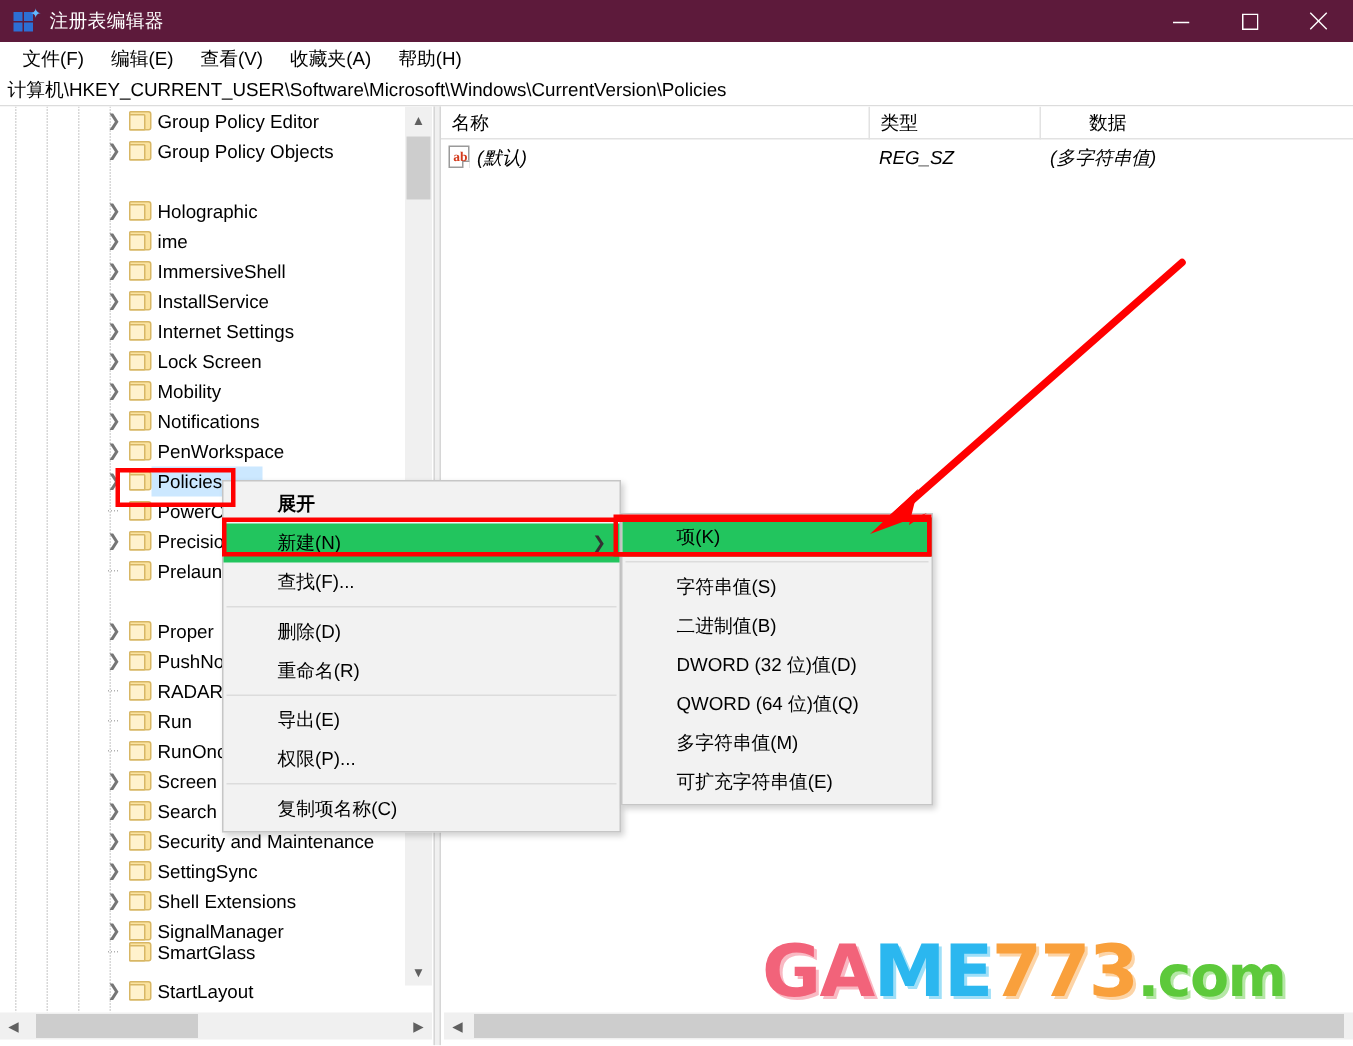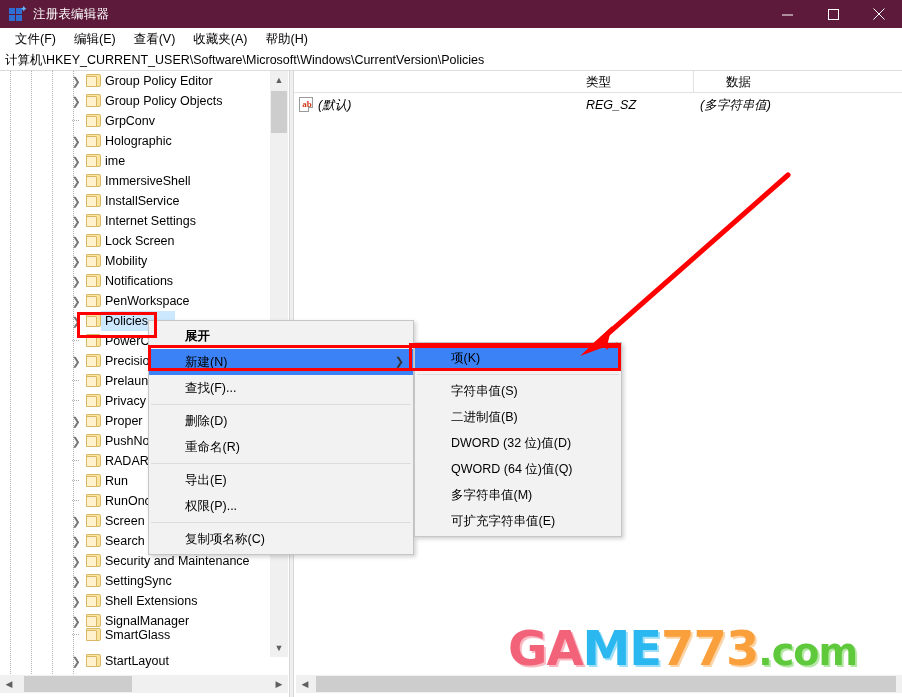--- a/index.html
+++ b/index.html
@@ -247,21 +247,21 @@
   }
   .ctx-item {
     position: relative;
     height: 26px;
     display: flex; align-items: center;
     font-size: 12.5px; color: #000000;
     padding-left: 36px; padding-right: 20px;
     white-space: nowrap;
   }
   .ctx-item.bold { font-weight: bold; }
-  .ctx-item.highlight { background: #3b82f6; }
+  .ctx-item.highlight { background: #22c55e; }
   .ctx-item .submark {
     position: absolute; right: 9px; top: 6px;
     font-size: 11px; color: #333;
   }
   .ctx-sep {
     height: 1px; margin: 3px 2px 3px 2px;
     background: #dcdcdc;
   }
 
   
@@ -351,28 +351,20 @@
           <div class="label">Group Policy Editor</div>
         </div>
         <div class="tree-row" style="top: 20px; position: absolute; left: 0px; width: 270px;">
           <div class="chev">❯</div>
           <div class="folder">
             <div class="back"></div>
             <div class="front"></div>
           </div>
           <div class="label">Group Policy Objects</div>
         </div>
-        <div class="tree-row" style="top: 40px; position: absolute; left: 0px; width: 270px;">
-          <div class="stub"></div>
-          <div class="folder">
-            <div class="back"></div>
-            <div class="front"></div>
-          </div>
-          <div class="label">GrpConv</div>
-        </div>
         <div class="tree-row" style="top: 60px; position: absolute; left: 0px; width: 270px;">
           <div class="chev">❯</div>
           <div class="folder">
             <div class="back"></div>
             <div class="front"></div>
           </div>
           <div class="label">Holographic</div>
         </div>
         <div class="tree-row" style="top: 80px; position: absolute; left: 0px; width: 270px;">
           <div class="chev">❯</div>
@@ -463,28 +455,20 @@
           </div>
           <div class="label">Precision Touchpad</div>
         </div>
         <div class="tree-row" style="top: 300px; position: absolute; left: 0px; width: 270px;">
           <div class="stub"></div>
           <div class="folder">
             <div class="back"></div>
             <div class="front"></div>
           </div>
           <div class="label">Prelaunch</div>
-        </div>
-        <div class="tree-row" style="top: 320px; position: absolute; left: 0px; width: 270px;">
-          <div class="stub"></div>
-          <div class="folder">
-            <div class="back"></div>
-            <div class="front"></div>
-          </div>
-          <div class="label">Privacy</div>
         </div>
         <div class="tree-row" style="top: 340px; position: absolute; left: 0px; width: 270px;">
           <div class="chev">❯</div>
           <div class="folder">
             <div class="back"></div>
             <div class="front"></div>
           </div>
           <div class="label">Proper</div>
         </div>
         <div class="tree-row" style="top: 360px; position: absolute; left: 0px; width: 270px;">
@@ -595,20 +579,21 @@
   <div class="hscroll" style="left:0; top:675px; width:288px;">
     <div class="arrow left">◀</div>
     <div class="thumb" style="left:24px; width:108px;"></div>
     <div class="arrow right">▶</div>
   </div>
 
   <div class="splitter"></div>
 
   <div class="pane-right">
     <div class="lv-header">
+      <div class="lv-col" style="left:0px;   width:285px;">名称</div>
       <div class="lv-col" style="left:285px; width:114px;">类型</div>
       <div class="lv-col" style="left:399px; width:209px;padding-left:32px;">数据</div>
     </div>
 
     <div class="lv-row">
       <div class="ab-icon">
           <div class="dog"></div>
         </div>
       <div class="lv-cell" style="left:24px;  width:261px;">(默认)</div>
       <div class="lv-cell" style="left:292px; width:107px;">REG_SZ</div>

